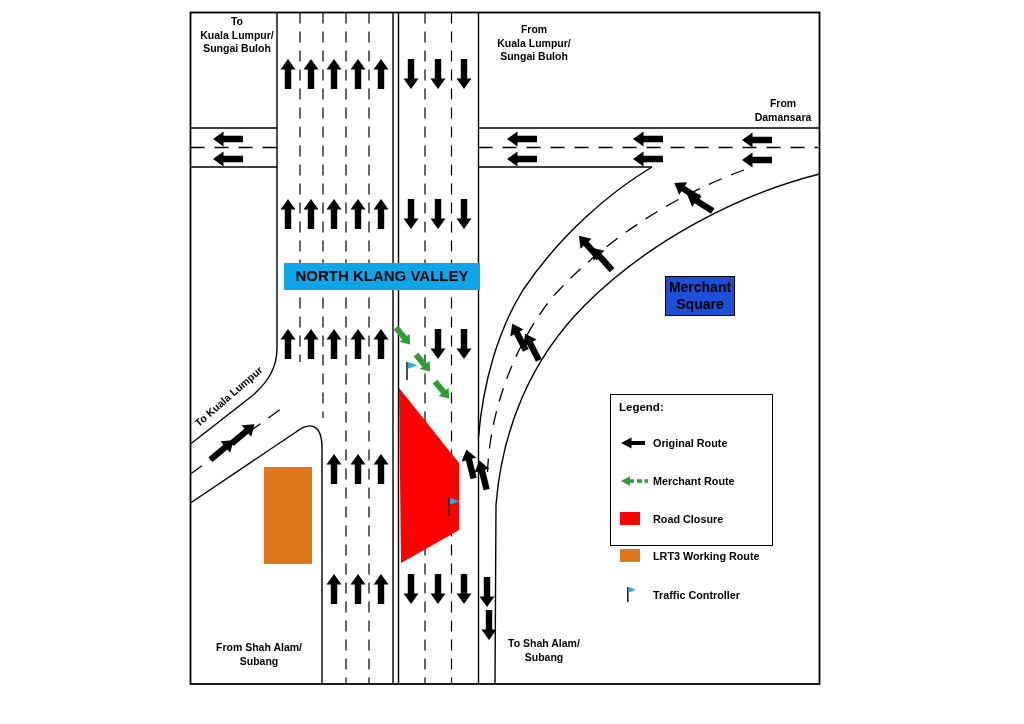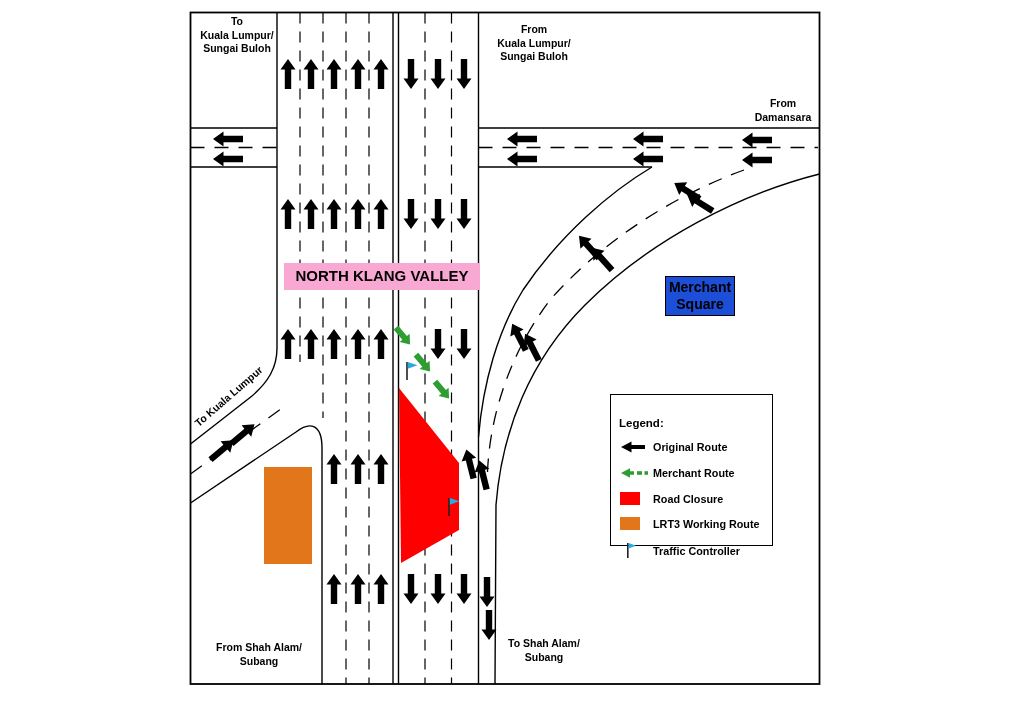--- a/index.html
+++ b/index.html
@@ -2,29 +2,29 @@
 <html><head>
 <meta charset="utf-8">
 <style>
   html,body{margin:0;padding:0;background:#fff;}
   .stage{position:relative;width:948px;height:724px;background:#fff;overflow:hidden;
          font-family:"Liberation Sans",sans-serif;color:#000;}
   .stage svg.canvas{position:absolute;left:0;top:0;}
   .label{position:absolute;font-weight:bold;font-size:10.5px;line-height:1.3;
          text-align:center;white-space:pre-line;}
   .label.rot{transform:rotate(-41deg);transform-origin:center center;white-space:nowrap;}
-  .nkve-banner{position:absolute;left:284px;top:263px;width:196px;background:#f9a8d4;
+  .nkve-banner{position:absolute;left:284px;top:263px;width:196px;background:#0ea5e9;
          text-align:center;font-weight:bold;font-size:15px;line-height:1.5;padding:2px 0;}
   .merchant-box{position:absolute;left:665px;top:276px;width:68px;height:38px;
          border:1.4px solid #000;background:#1d4ed8;display:flex;align-items:center;justify-content:center;
          font-weight:bold;font-size:14px;line-height:1.25;text-align:center;white-space:pre-line;}
   .legend{position:absolute;left:610px;top:394px;width:163px;height:152px;box-sizing:border-box;
-         border:1.7px solid #000;background:#fff;padding:22px 8px 4px 8px;}
+         border:1.7px solid #000;background:#fff;padding:6px 8px 4px 8px;}
   .legend-title{font-weight:bold;font-size:11.5px;}
-  .lrow{display:flex;align-items:center;margin-top:10px;}
+  .lrow{display:flex;align-items:center;margin-top:22px;}
   .licon{width:34px;display:flex;justify-content:flex-start;align-items:center;}
   .llabel{font-weight:bold;font-size:10.8px;}
 </style>
 </head>
 <body>
 
 <div class="stage">
 
   <svg class="canvas" width="1024" height="724" viewBox="0 0 1024 724">
     <defs>

